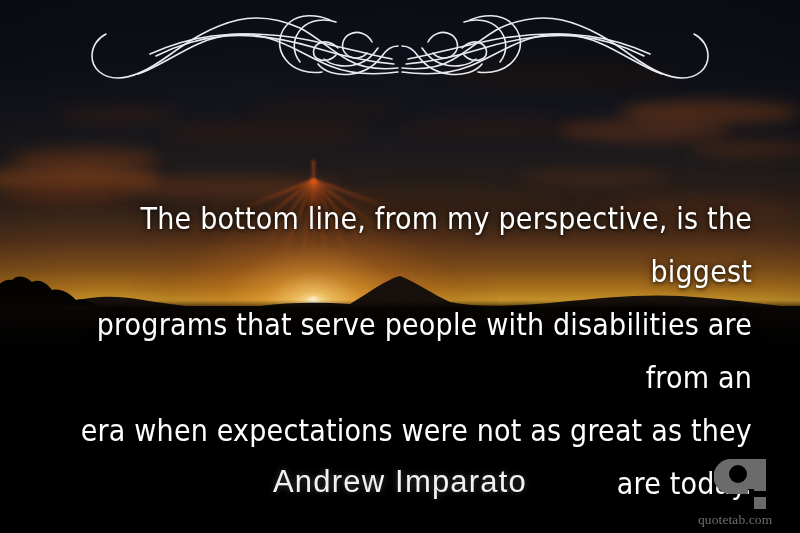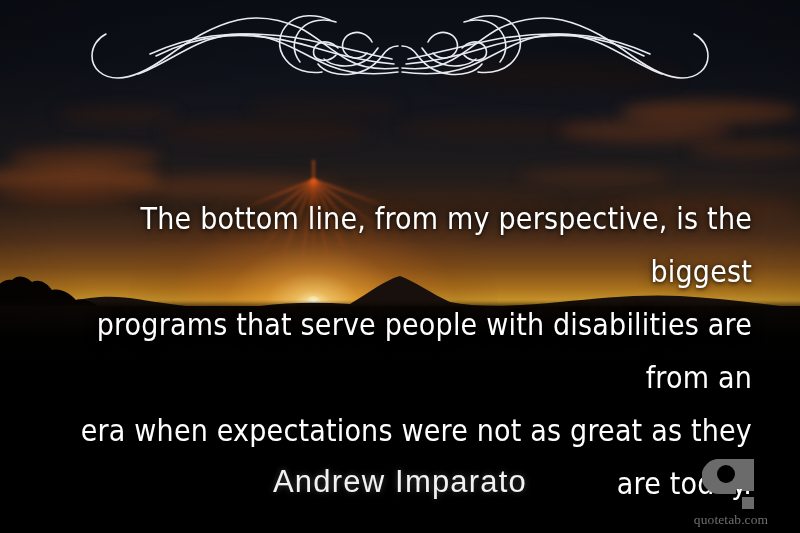--- a/index.html
+++ b/index.html
@@ -180,24 +180,24 @@
     color: #f2f2f2;
     font-family: Liberation Sans, sans-serif;
     font-size: 31px;
     font-weight: 300;
     letter-spacing: 1.2px;
     text-shadow: 0 0 6px rgba(255,255,255,0.25);
   }
 
   .brand {
     position: absolute;
-    right: 24px;
+    right: 12px;
     bottom: 5px;
     width: 90px;
-    text-align: center;
+    text-align: left;
   }
   .brand-mark {
     display: block;
     margin: 0 auto;
     width: 58px;
     height: 55px;
   }
   .brand-text {
     display: block;
     margin-top: 1px;

